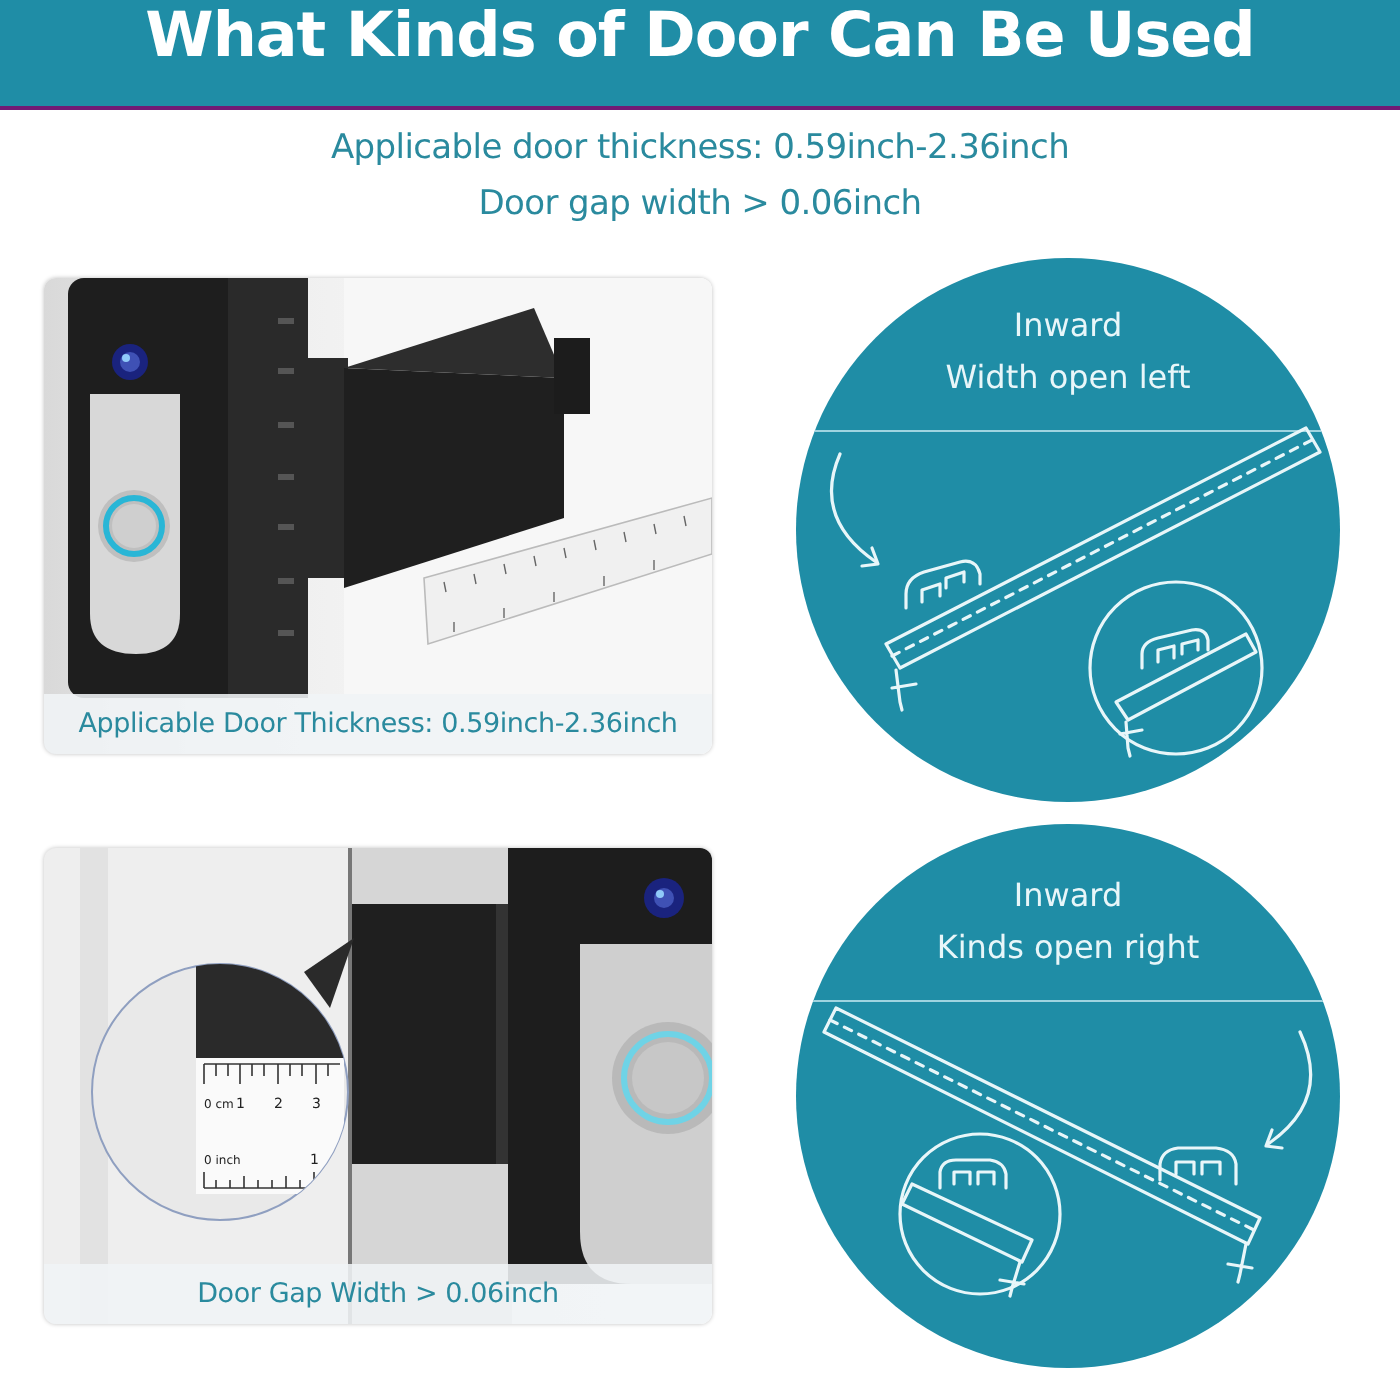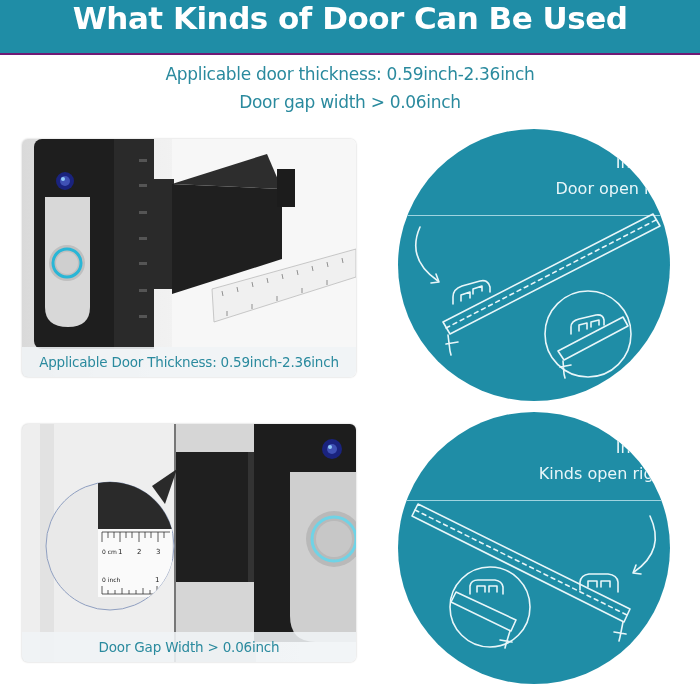--- a/index.html
+++ b/index.html
@@ -38,21 +38,21 @@
     color: #2a8a9e; font-size: 13.5px; letter-spacing: -0.2px;
   }
 
   .circle {
     position: absolute; width: 272px; height: 272px; border-radius: 50%;
     background: #1f8da6; overflow: hidden;
   }
   .circle1 { left: 398px; top: 129px; }
   .circle2 { left: 398px; top: 412px; }
   .circle .label {
-    position: absolute; left: 0; width: 100%; text-align: right;
+    position: absolute; left: 0; width: 100%; text-align: center;
     color: #e8f6f9; font-size: 16px;
   }
   .circle .divider {
     position: absolute; left: 0; width: 100%; height: 1px; background: #9fd4e0;
   }
   .circle svg { position: absolute; left: 0; top: 0; }
 </style>
 </head>
 <body>
 
@@ -172,21 +172,21 @@
       <text x="134" y="130" font-size="7" fill="#222" font-family="DejaVu Sans, sans-serif">3</text>
       <text x="80" y="158" font-size="6" fill="#222" font-family="DejaVu Sans, sans-serif">0 inch</text>
       <text x="133" y="158" font-size="7" fill="#222" font-family="DejaVu Sans, sans-serif">1</text>
     </g>
   </svg>
   <div class="caption">Door Gap Width &gt; 0.06inch</div>
 </div>
 
 <div class="circle circle1">
   <div class="label" style="top:24px">Inward</div>
-  <div class="label" style="top:50px">Door open left</div>
+  <div class="label" style="top:50px">Width open left</div>
   <div class="divider" style="top:86px"></div>
   <svg width="272" height="272" viewBox="0 0 272 272">
     <g fill="none" stroke="#e8f6f9" stroke-width="1.6" stroke-linecap="round" stroke-linejoin="round">
 
       <path d="M22 98 Q8 130 40 152"></path>
       <path d="M33 154 L41 153 L38 145"></path>
 
       <path d="M45 193 L255 85 L262 97 L52 205 Z"></path>
       <path d="M48 199 L258 91" stroke-dasharray="4 4"></path>
 

